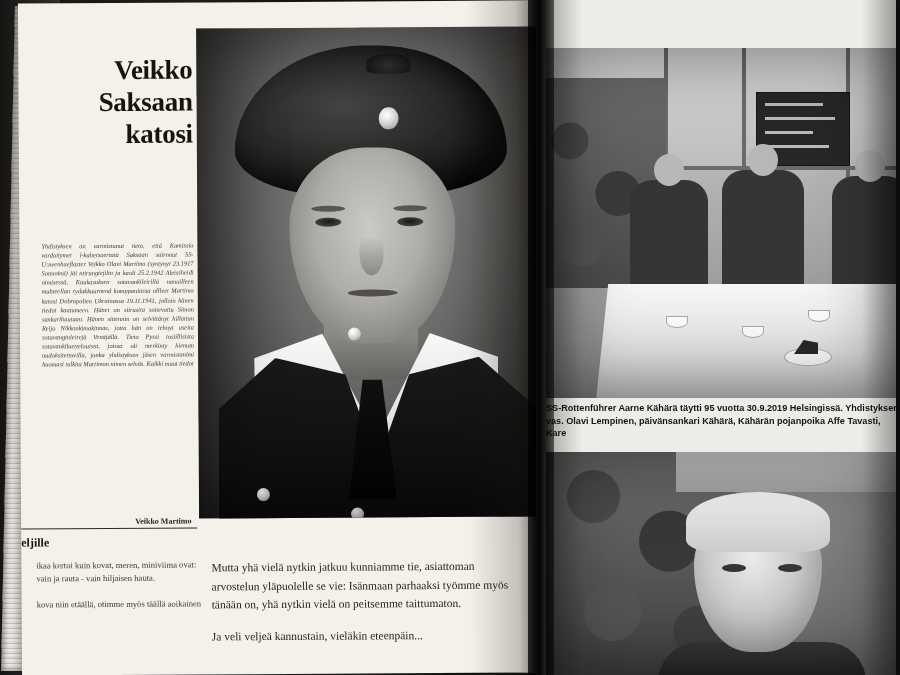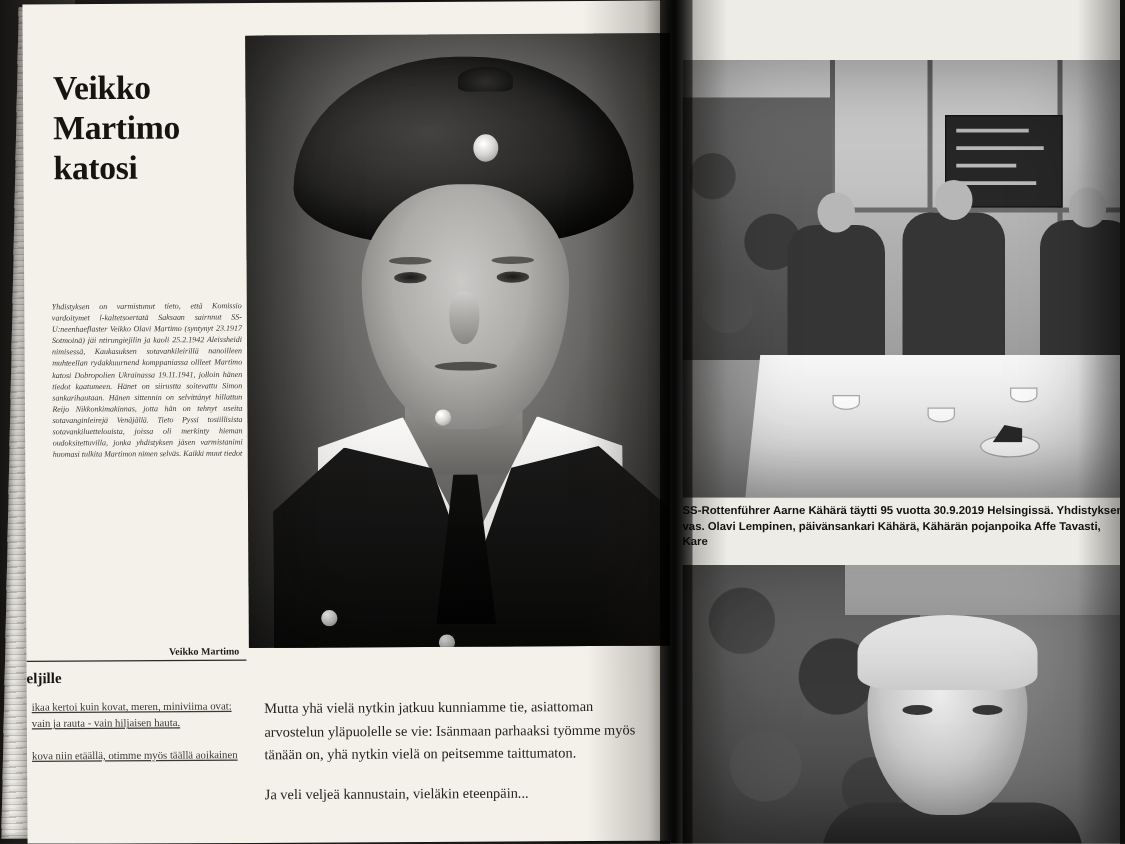--- a/index.html
+++ b/index.html
@@ -121,21 +121,21 @@
     left: 24px;
     top: 52px;
     width: 150px;
     font-family: "Liberation Serif", serif;
     font-weight: bold;
     font-size: 27px;
     line-height: 1.18;
     color: #15140f;
     letter-spacing: -0.3px;
   }
-  .headline span { display: block; }
+  .headline span { display: block; text-align: right; }
 
   .lead-text {
     position: absolute;
     left: 22px;
     top: 238px;
     width: 152px;
     font-size: 6.4px;
     line-height: 1.42;
     color: #3c3a34;
     text-align: justify;
@@ -154,27 +154,26 @@
     position: absolute;
     left: 0px;
     top: 532px;
     width: 176px;
     font-weight: bold;
     font-size: 12px;
     color: #16150f;
   }
   .col-left-lower {
     position: absolute;
-    left: 4px;
+    left: 15px;
     top: 556px;
     width: 172px;
     font-size: 8.6px;
     line-height: 1.55;
     color: #3a3832;
-    text-decoration: underline;
   }
   .col-left-lower p { margin: 0 0 12px 0; }
 
   
   .portrait {
     position: absolute;
     left: 178px;
     top: 26px;
     width: 352px;
     height: 490px;
@@ -546,21 +545,21 @@
   <div class="backdrop-right"></div>
 
   <div class="book">
 
     <div class="page-edges"></div>
 
     <div class="leaf-left">
 
       <div class="headline">
         <span>Veikko</span>
-        <span>Martimo</span>
+        <span>Saksaan</span>
         <span>katosi</span>
       </div>
 
       <div class="lead-text">Yhdistyksen on varmistunut tieto, että Komissio vardoitymet l-kaltetsoertatä Saksaan sairnnut SS-U:neenhaeflaster Veikko Olavi Martimo (syntynyt 23.1917 Sotmoinä) jäi ntirungiejilin ja kaoli 25.2.1942 Aleissheidi nimisessä, Kaukasuksen sotavankileirillä nanoilleen muhteellan rydakkuurnend komppaniassa ollleet Martimo katosi Dobropolien Ukrainassa 19.11.1941, jolloin hänen tiedot kaatumeen. Hänet on siirustta soitevattu Simon sankarihautaan. Hänen sittennin on selvittänyt hillattun Reijo Nikkonkimakinnas, jotta hän on tehnyt useita sotavanginleirejä Venäjällä. Tieto Pyssi tosiillisista sotavankiluettelouista, joissa oli merkinty hieman oudoksitettuvilla, jonka yhdistyksen jäsen varmistanimi huomasi tulkita Martimon nimen selväs. Kaikki muut tiedot</div>
 
       <div class="portrait">
         <div class="hat">
           <div class="hat-tuft"></div>
           <div class="hat-badge"></div>
         </div>

